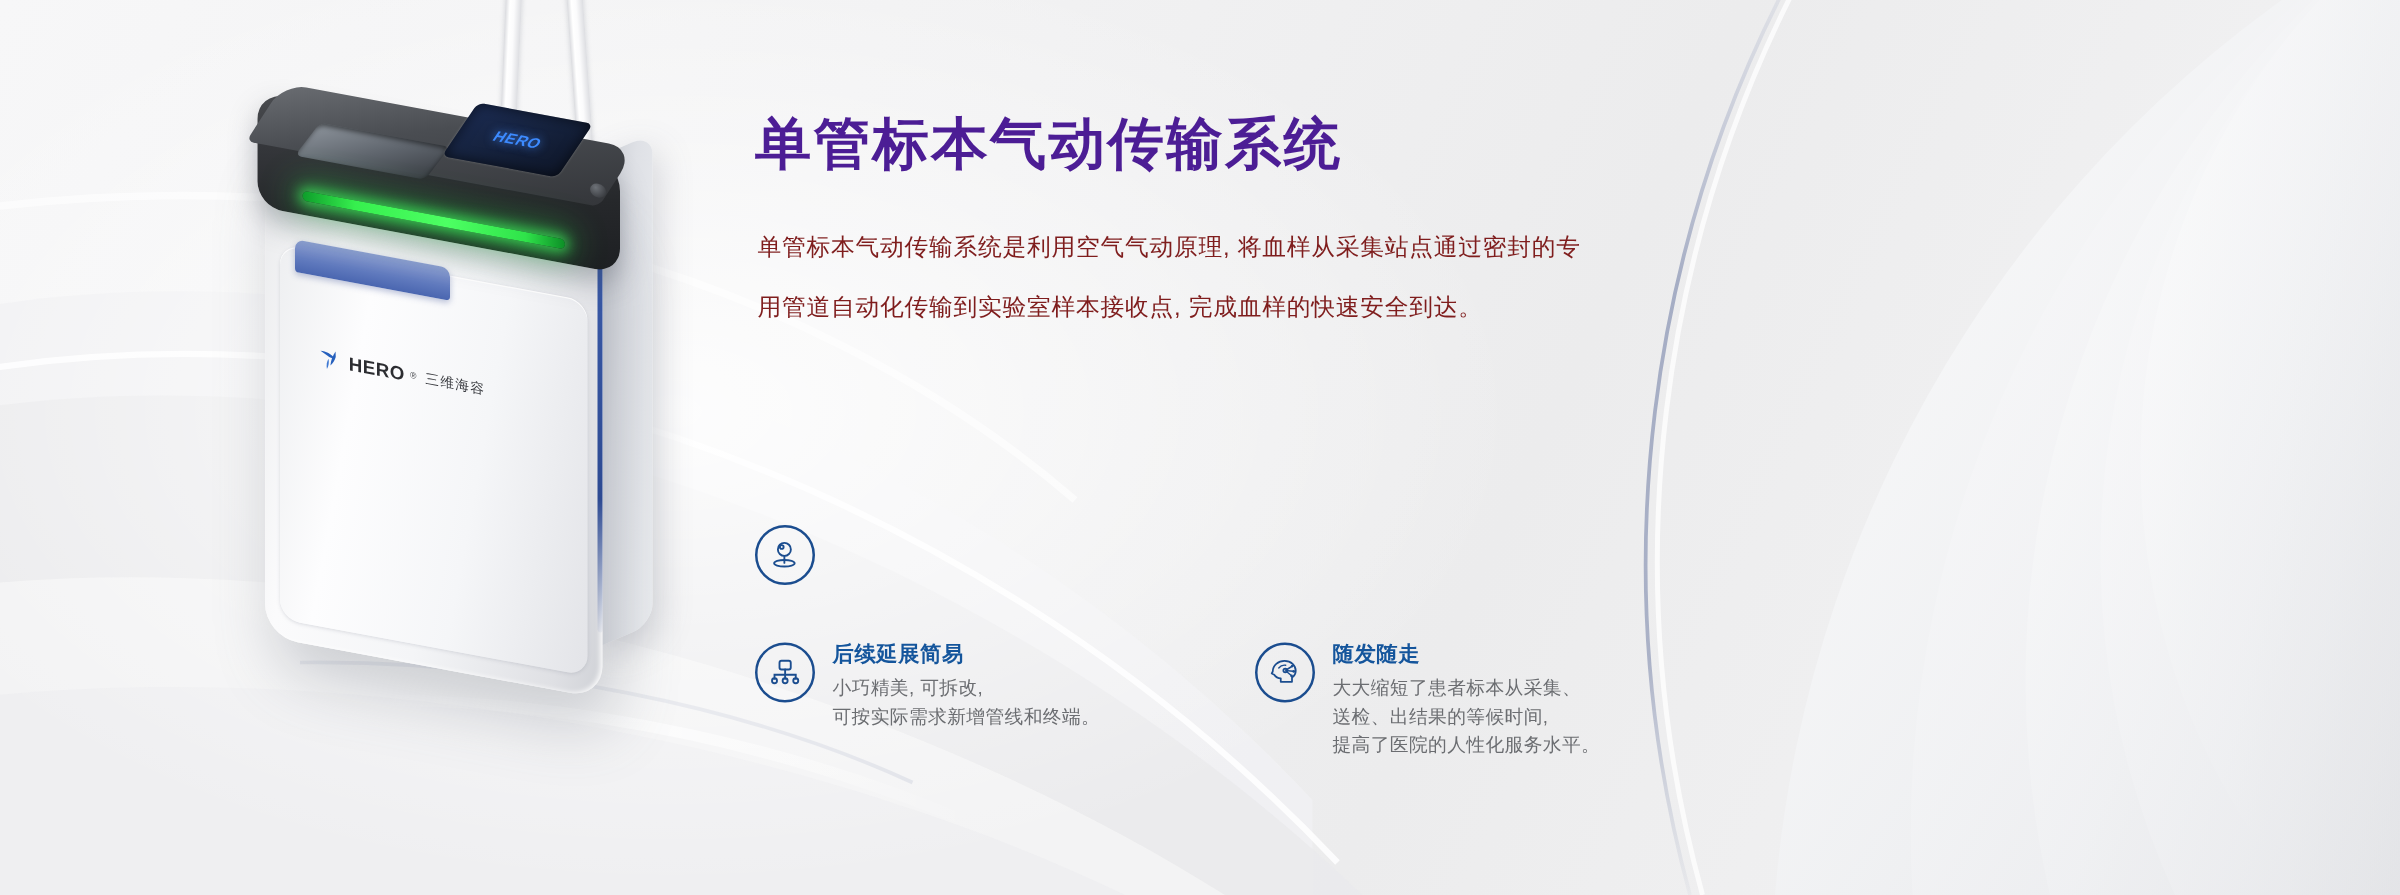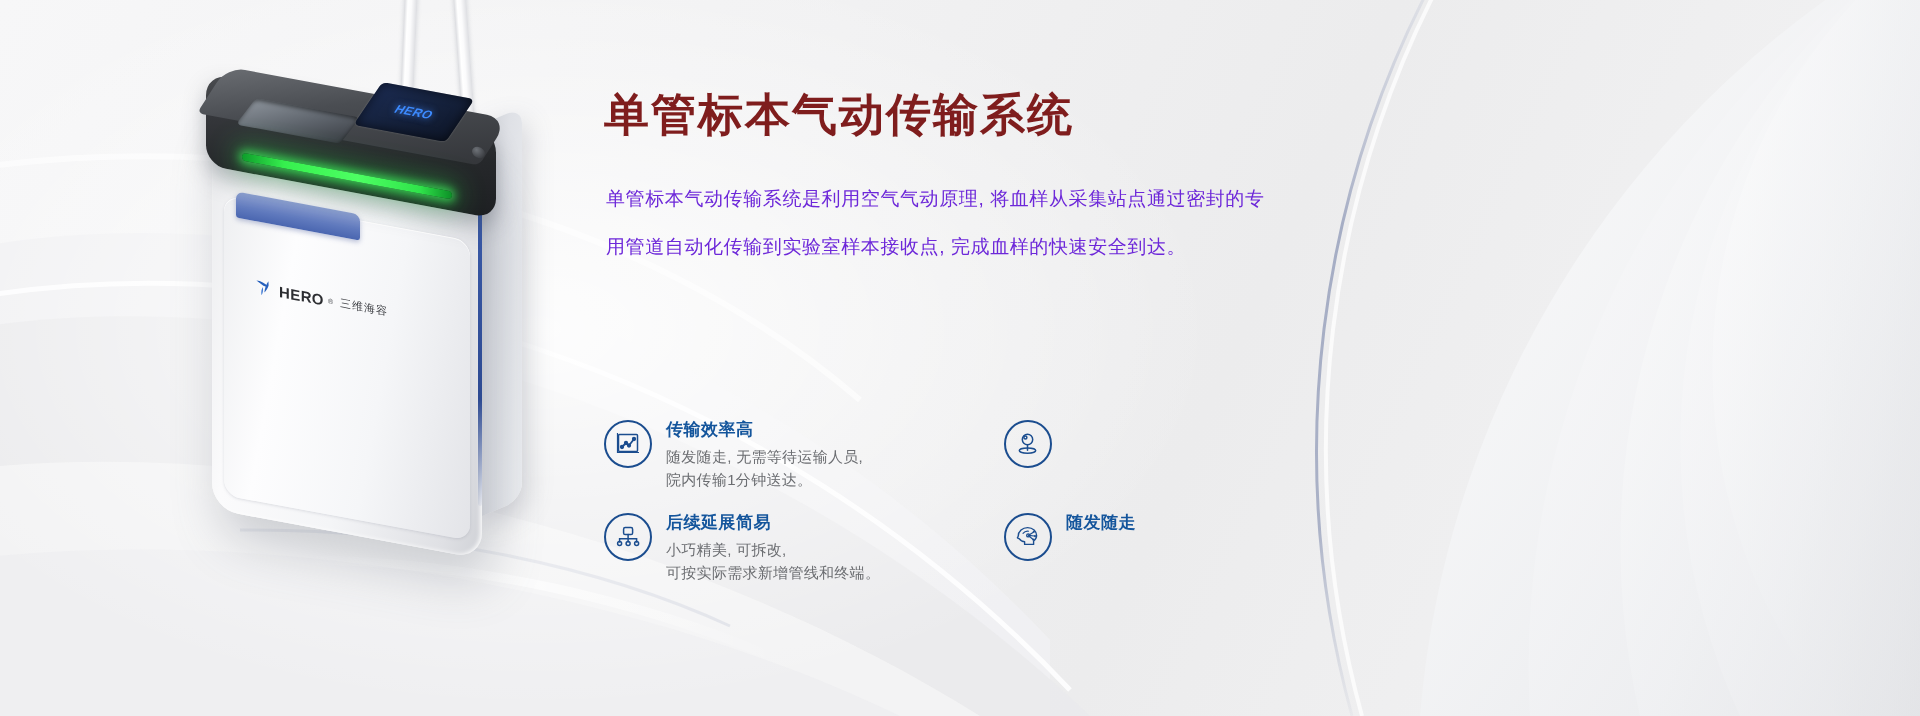--- a/index.html
+++ b/index.html
@@ -112,29 +112,29 @@
   .brand-mark{ width:20px; height:18px; }
   .brand-hero{ font-size:15px; font-weight:bold; color:#1b1c20; letter-spacing:.4px;
                font-family:"Liberation Sans",sans-serif; }
   .brand-reg{ font-size:7px; vertical-align:super; color:#33353a; }
   .brand-cn{ font-size:11px; color:#2a2c31; letter-spacing:1px; margin-left:3px; }
 
   
   .content{ position:absolute; left:604px; top:0; width:760px; height:716px; z-index:3; }
 
   .title{ position:absolute; top:88px; left:0; font-size:45px; font-weight:bold;
-          color:#7f1d1d; letter-spacing:2px; line-height:1.2;
+          color:#4c1d95; letter-spacing:2px; line-height:1.2;
           font-family:"Liberation Sans","DejaVu Sans",sans-serif; }
 
   .desc{ position:absolute; top:175px; left:2px; width:660px;
-         font-size:19px; color:#6d28d9; line-height:48px; letter-spacing:.6px; }
+         font-size:19px; color:#7f1d1d; line-height:48px; letter-spacing:.6px; }
 
   .features{ position:absolute; top:418px; left:0; width:760px; }
   .frow{ display:flex; }
-  .frow + .frow { margin-top:20px; }
+  .frow + .frow { margin-top:44px; }
   .fitem{ display:flex; align-items:flex-start; gap:14px; }
   .fitem.col1{ width:400px; }
   .fitem.col2{ width:360px; }
 
   .ficon{ width:48px; height:48px; flex:0 0 48px; border:2px solid #1b4d8f;
           border-radius:50%; display:flex; align-items:center; justify-content:center;
           margin-top:2px; }
   .ftext{ padding-top:1px; }
   .ftitle{ font-size:17px; font-weight:bold; color:#14559c; letter-spacing:.5px;
            margin-bottom:3px; line-height:1.35; }
@@ -227,38 +227,20 @@
 <div class="content">
 
   <h1 class="title">单管标本气动传输系统</h1>
 
   <p class="desc">单管标本气动传输系统是利用空气气动原理, 将血样从采集站点通过密封的专用管道自动化传输到实验室样本接收点, 完成血样的快速安全到达。</p>
 
   <div class="features">
 
     <div class="frow">
 
-      <div class="fitem col1">
-        <div class="ficon">
-          <svg width="26" height="26" viewBox="0 0 26 26" fill="none" stroke="#1b4d8f" stroke-width="1.5">
-            <rect x="3.5" y="3.5" width="19" height="17" rx="1"></rect>
-            <path d="M2 21.5 h22 M2.5 22 v-20" stroke-width="1.2"></path>
-            <polyline points="7,16 11,12 14,14.5 19,8" stroke-width="1.8" stroke-linejoin="round" stroke-linecap="round"></polyline>
-            <circle cx="7" cy="16" r="1.4" fill="#1b4d8f"></circle>
-            <circle cx="11" cy="12" r="1.4" fill="#1b4d8f"></circle>
-            <circle cx="14" cy="14.5" r="1.4" fill="#1b4d8f"></circle>
-            <circle cx="19" cy="8" r="1.4" fill="#1b4d8f"></circle>
-          </svg>
-        </div>
-        <div class="ftext">
-          <div class="ftitle">传输效率高</div>
-          <div class="fdesc">随发随走, 无需等待运输人员,
-院内传输1分钟送达。</div>
-        </div>
-      </div>
 
       <div class="fitem col2">
         <div class="ficon">
           <svg width="26" height="26" viewBox="0 0 26 26" fill="none" stroke="#1b4d8f" stroke-width="1.5">
             <circle cx="12.5" cy="8.5" r="5.2"></circle>
             <circle cx="10.4" cy="6.6" r="1.5"></circle>
             <path d="M12.5 13.7 v5.6" stroke-linecap="round"></path>
             <ellipse cx="12.5" cy="19.6" rx="8.2" ry="2.6"></ellipse>
           </svg>
         </div>
@@ -291,18 +273,21 @@
             <circle cx="14.2" cy="12.4" r="1.5"></circle>
             <path d="M14.2 12.4 L19.4 9.2 M14.2 12.4 L20.4 13 M14.2 12.4 L18.8 16.2" stroke-width="1.2"></path>
             <circle cx="19.8" cy="8.8" r="1.1" fill="#1b4d8f" stroke="none"></circle>
             <circle cx="21" cy="13.1" r="1.1" fill="#1b4d8f" stroke="none"></circle>
             <circle cx="19.2" cy="16.6" r="1.1" fill="#1b4d8f" stroke="none"></circle>
             <path d="M9 10.4 C10.4 8.6 12.4 7.8 14.6 8.2" stroke-width="1.1" stroke-linecap="round"></path>
           </svg>
         </div>
         <div class="ftext">
           <div class="ftitle">随发随走</div>
+          <div class="fdesc">大大缩短了患者标本从采集、
+送检、出结果的等候时间,
+提高了医院的人性化服务水平。</div>
         </div>
       </div>
     </div>
 
   </div>
 </div>
 
 </body></html>

